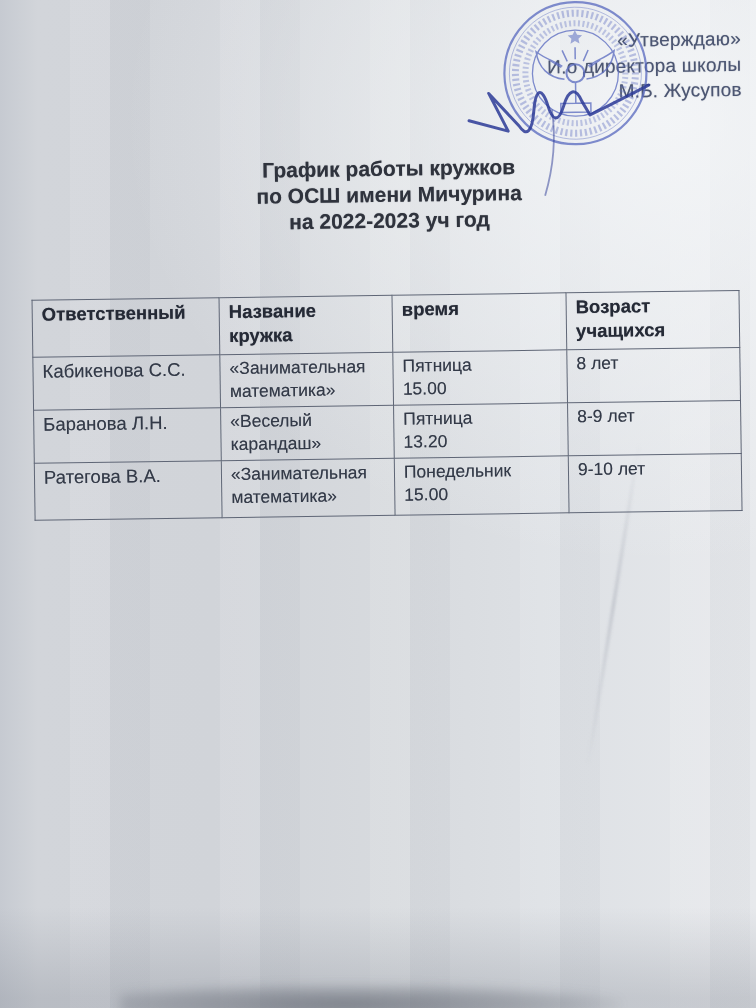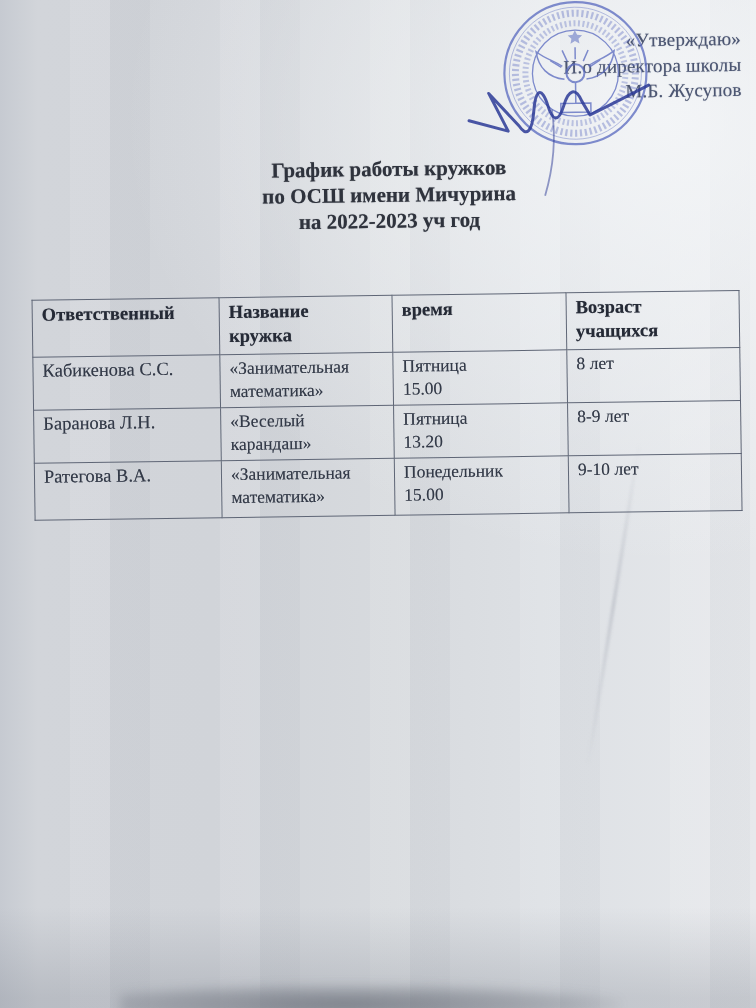--- a/index.html
+++ b/index.html
@@ -1,17 +1,17 @@
 <!DOCTYPE html>
 <html><head>
 <meta charset="utf-8">
 <style>
   html,body{margin:0;padding:0;background:#b9bcc2;}
   .page{position:relative;width:756px;height:1008px;overflow:hidden;
-        font-family:Liberation Serif, serif;}
+        font-family:Liberation Sans, sans-serif;}
   .paper-bg{position:absolute;inset:0;
     background:
       radial-gradient(130% 80% at 88% 12%, rgba(244,246,248,.9) 0%, rgba(244,246,248,0) 55%),
       linear-gradient(180deg, rgba(120,126,138,0) 90%, rgba(120,126,138,.28) 99%),
       repeating-linear-gradient(90deg, rgba(255,255,255,0) 0 70px, rgba(255,255,255,.10) 70px 110px, rgba(120,126,140,.05) 110px 150px),
       linear-gradient(90deg,#c6cad1 0%, #d2d5da 5%, #d1d4d9 28%, #d7dade 52%, #dfe2e6 78%, #e7e9ec 100%);}
   .crease{position:absolute;left:612px;top:440px;width:3px;height:330px;
     background:linear-gradient(to bottom, rgba(160,165,175,0), rgba(155,160,172,.45), rgba(160,165,175,0));
     transform:rotate(9deg);filter:blur(1.5px);}
   .bottom-shadow{position:absolute;left:120px;bottom:-10px;width:500px;height:34px;

